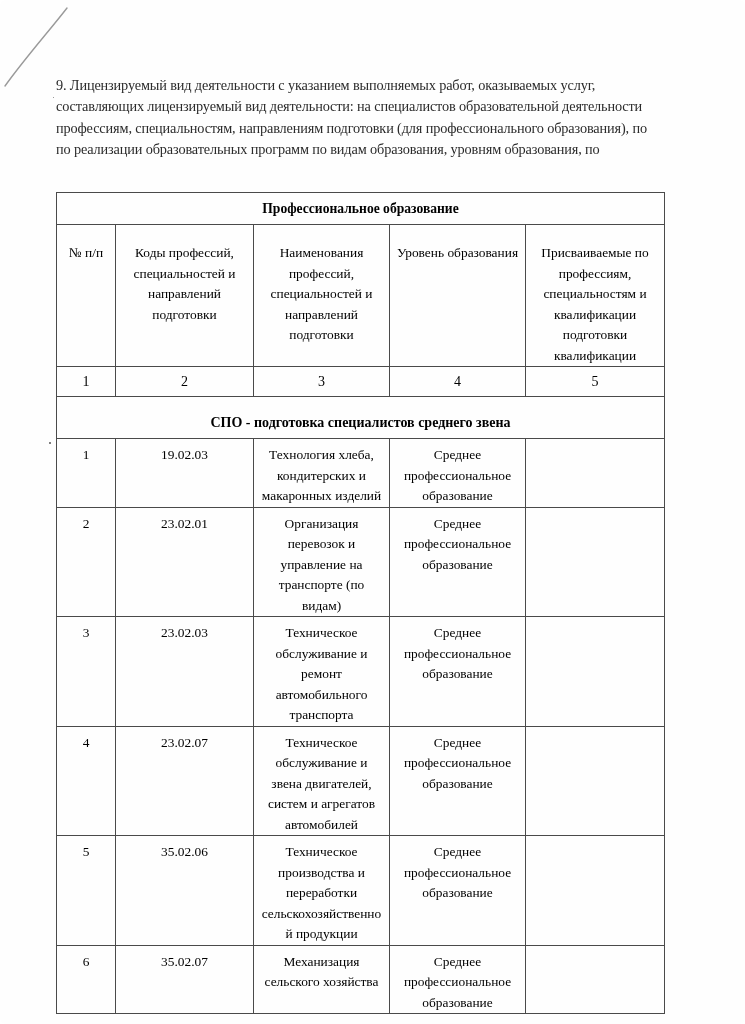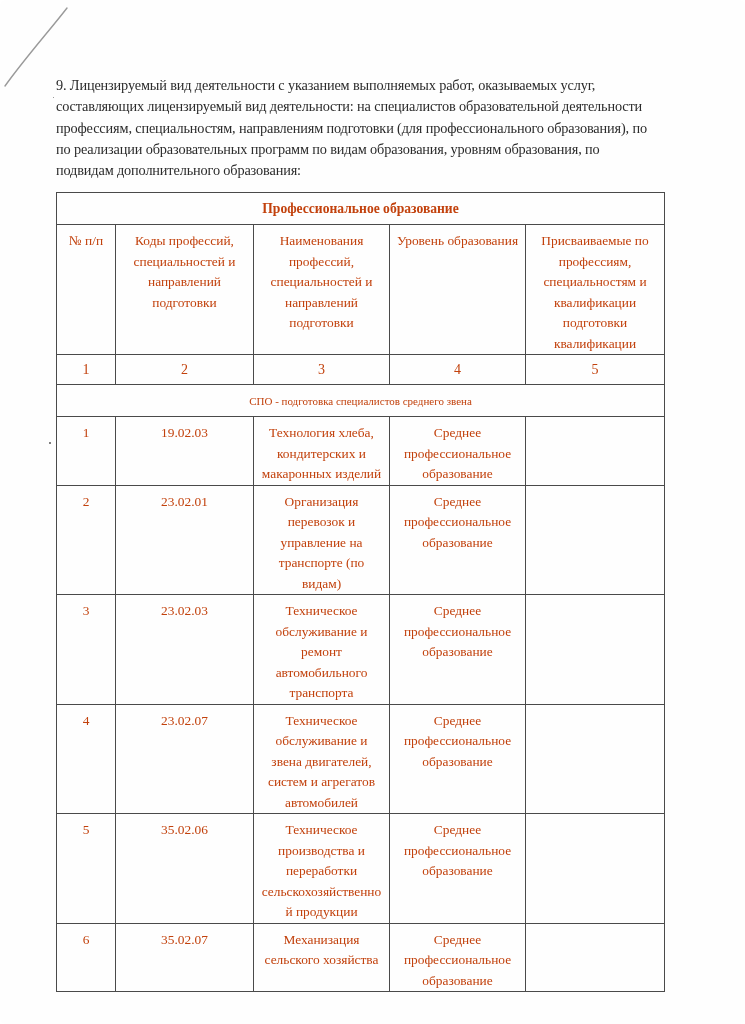--- a/index.html
+++ b/index.html
@@ -54,21 +54,21 @@
 
     table.lic {
       position: absolute;
       left: 56px;
       top: 192px;
       width: 608px;
       border-collapse: collapse;
       table-layout: fixed;
       font-size: 13.4px;
       line-height: 20px;
-      color: #c2410c;
+      color: #000000;
     }
     table.lic td, table.lic th {
       border: 1.3px solid #4a4a4a;
       text-align: center;
       vertical-align: top;
       padding: 2px 2px 0 2px;
       font-weight: normal;
       overflow: hidden;
     }
     col.c1 { width: 59px; }
@@ -79,35 +79,35 @@
 
     tr.title-row td {
       height: 31px;
       vertical-align: middle;
       font-weight: bold;
       font-size: 13.6px;
       padding-top: 0;
     }
     tr.head-row td {
       height: 112px;
-      padding-top: 6px;
+      padding-top: 18px;
       line-height: 20.5px;
     }
     tr.num-row td {
       height: 29px;
       vertical-align: middle;
       padding-top: 0;
       font-size: 14px;
     }
     tr.section-row td {
       height: 31px;
       vertical-align: middle;
-      font-weight: normal;
-      font-size: 11px;
-      padding-top: 0;
+      font-weight: bold;
+      font-size: 14px;
+      padding-top: 10px;
     }
     tr.data-row td {
       padding-top: 6px;
       line-height: 20.5px;
     }
     tr.r1 td { height: 52px; }
     tr.r2 td { height: 92px; }
     tr.r3 td { height: 91px; }
     tr.r4 td { height: 92px; }
     tr.r5 td { height: 93px; }
@@ -123,21 +123,20 @@
     <path d="M67 8 C 50 30, 25 58, 5 86" stroke="#9a9a9a" stroke-width="1.4" fill="none" stroke-linecap="round"></path>
   </svg>
   <div class="dot-mark"></div>
   <div class="dot-mark2"></div>
 
   <div class="intro">
     <p>9. Лицензируемый вид деятельности с указанием выполняемых работ, оказываемых услуг,</p>
     <p>составляющих лицензируемый вид деятельности: на специалистов образовательной деятельности</p>
     <p>профессиям, специальностям, направлениям подготовки (для профессионального образования), по</p>
     <p>по реализации образовательных программ по видам образования, уровням образования, по</p>
-    <p>подвидам дополнительного образования:</p>
   </div>
 
   <table class="lic">
     <colgroup>
       <col class="c1">
         <col class="c2">
         <col class="c3">
         <col class="c4">
         <col class="c5">
     </colgroup>

